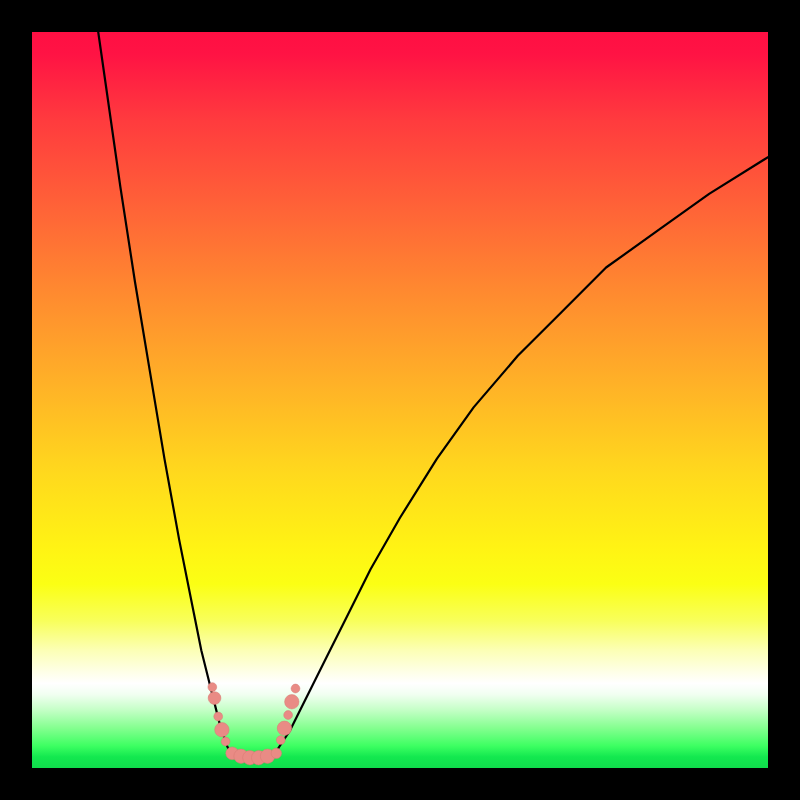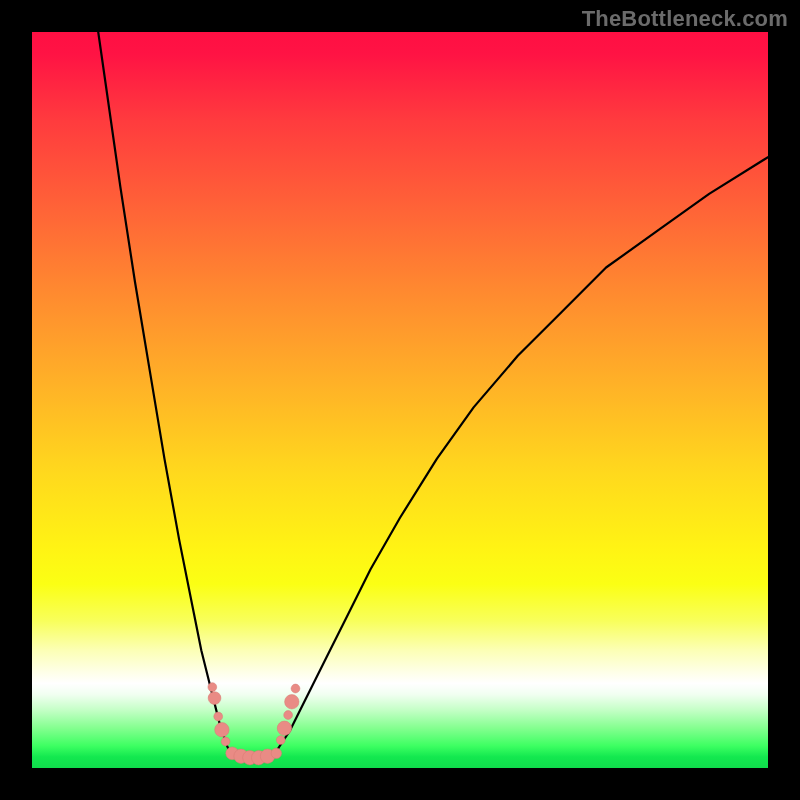--- a/index.html
+++ b/index.html
@@ -100,14 +100,13 @@
           <circle cx="235.52" cy="724.22" r="7.20" class="marker"></circle>
           <circle cx="244.35" cy="721.28" r="5.20" class="marker"></circle>
           <circle cx="248.77" cy="708.03" r="4.40" class="marker"></circle>
           <circle cx="252.45" cy="696.26" r="7.20" class="marker"></circle>
           <circle cx="256.13" cy="683.01" r="4.40" class="marker"></circle>
           <circle cx="259.81" cy="669.76" r="7.20" class="marker"></circle>
           <circle cx="263.49" cy="656.51" r="4.40" class="marker"></circle>
         </g>
     </svg>
   </div>
-  <div class="watermark">TheBottleneck.com</div>
 </div>
 
 </body></html>

